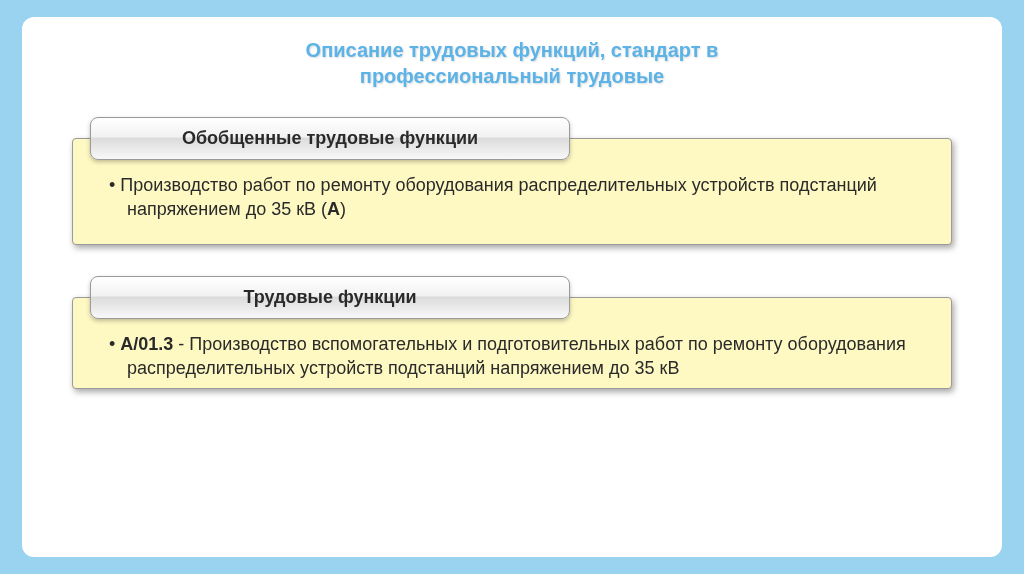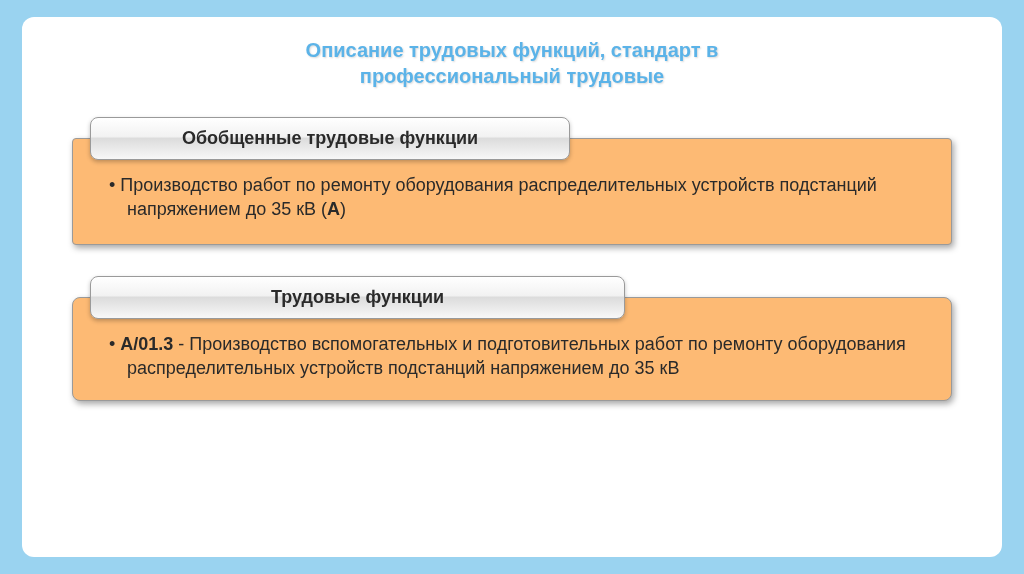--- a/index.html
+++ b/index.html
@@ -50,21 +50,21 @@
       text-align: center;
       font-size: 18px;
       font-weight: bold;
       color: #2a2a2a;
       box-shadow: 0 2px 4px rgba(0,0,0,0.25);
     }
     .body-box {
       position: relative;
       z-index: 1;
       margin-top: -22px;
-      background: #fdba74;
+      background: #fef9c3;
       border: 1px solid #9a9a9a;
       border-radius: 4px;
       padding: 34px 36px 22px 36px;
       box-shadow: 2px 3px 6px rgba(0,0,0,0.35);
     }
     .bullet-item {
       font-size: 18px;
       color: #2a2a2a;
       line-height: 1.35;
       padding-left: 18px;
@@ -74,26 +74,25 @@
     .bullet-item:last-child {
       margin-bottom: 0;
     }
     .bullet-dot::before {
       content: "• ";
     }
     .bold {
       font-weight: bold;
     }
     .block2 .header-pill {
-      width: 535px;
+      width: 480px;
       margin-top: 31px;
     }
     .block2 .body-box {
-      padding-bottom: 20px;
-      border-radius: 8px;
+      padding-bottom: 8px;
     }
   </style>
 </head>
 <body>
 
 <div class="slide">
 
   <div class="title">
     <span>Описание трудовых функций, стандарт в</span><br>
     <span>профессиональный трудовые</span>

